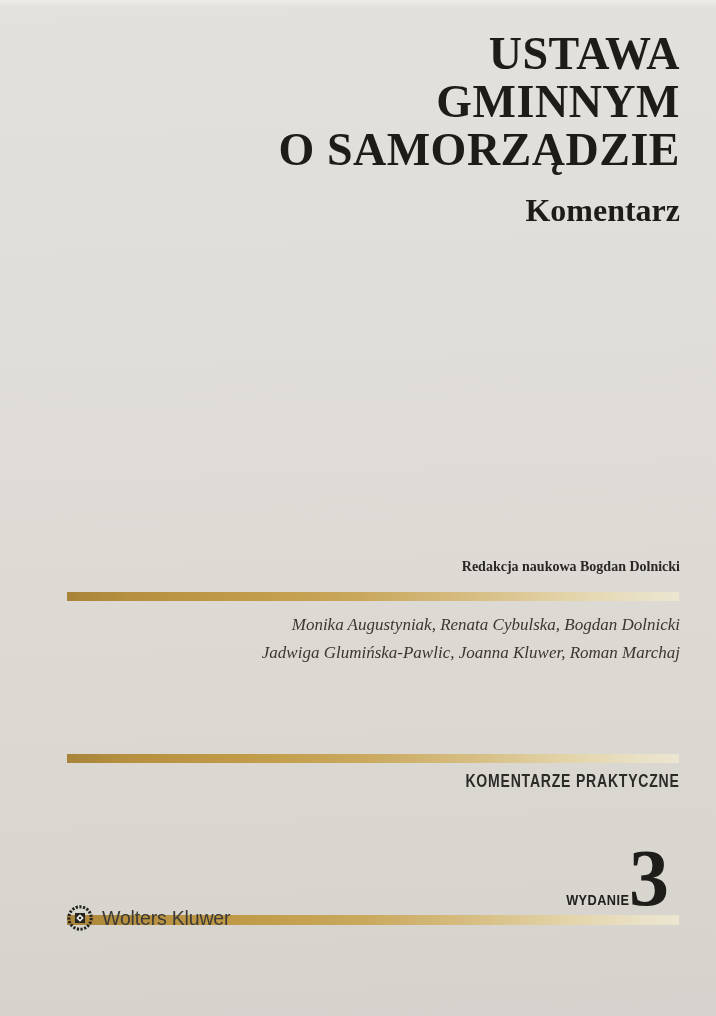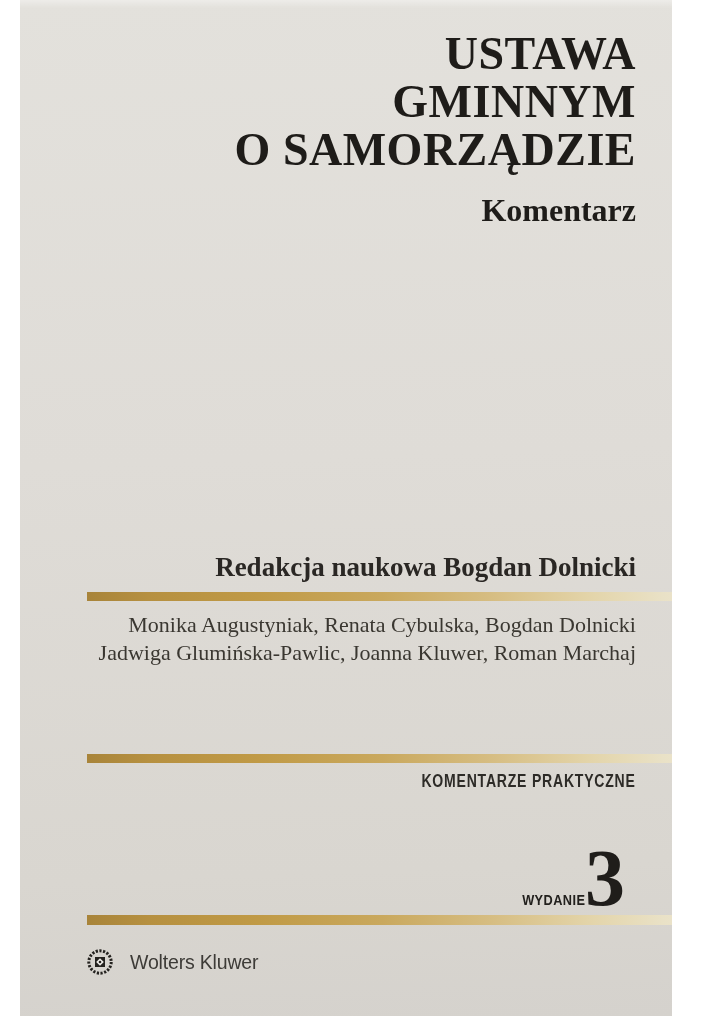--- a/index.html
+++ b/index.html
@@ -2,26 +2,25 @@
 <html><head>
 <meta charset="utf-8">
 <style>
   html, body {
     margin: 0;
     padding: 0;
     background: #ffffff;
   }
   .cover {
     position: relative;
-    width: 652px;
+    width: 716px;
     height: 1016px;
     overflow: hidden;
     background: linear-gradient(178deg, #e3e1dc 0%, #dfdcd7 45%, #d9d6d0 85%, #d5d2cd 100%);
     font-family: "Liberation Serif", serif;
-    margin-left: 20px;
   }
   .cover::before {
     content: "";
     position: absolute;
     top: 0; left: 0; right: 0;
     height: 8px;
     background: linear-gradient(180deg, rgba(255,255,255,0.38), rgba(255,255,255,0));
     pointer-events: none;
   }
 
@@ -58,36 +57,37 @@
     font-size: 32px;
     line-height: 42px;
     color: #1e1c19;
   }
 
   .editor {
     position: absolute;
     top: 553px;
     right: 36px;
     font-weight: 700;
-    font-size: 27px;
+    font-size: 14px;
     line-height: 28px;
     color: #2a2724;
   }
 
   .authors {
     position: absolute;
     top: 611px;
     right: 36px;
     text-align: right;
   }
   .author-line {
     font-weight: 400;
-    font-size: 22px;
+    font-size: 17px;
     line-height: 27.5px;
     color: #3a3731;
+    font-style: italic;
   }
 
   .series {
     position: absolute;
     top: 771px;
     right: 36px;
     font-family: "Liberation Sans", sans-serif;
     font-weight: 700;
     font-size: 18px;
     line-height: 20px;
@@ -118,25 +118,25 @@
   .edition-number {
     font-family: "Liberation Serif", serif;
     font-weight: 700;
     font-size: 80px;
     line-height: 66px;
     color: #1f1d1a;
   }
 
   .publisher {
     position: absolute;
-    top: 948px;
+    top: 904px;
     left: 66px;
     display: flex;
     align-items: center;
-    gap: 16px;
+    gap: 8px;
   }
   .wk-logo svg { display: block; }
   .publisher-name {
     font-family: "Liberation Sans", sans-serif;
     font-weight: 400;
     font-size: 21px;
     line-height: 28px;
     letter-spacing: -0.2px;
     color: #3d3b37;
     transform: scaleX(0.93);

